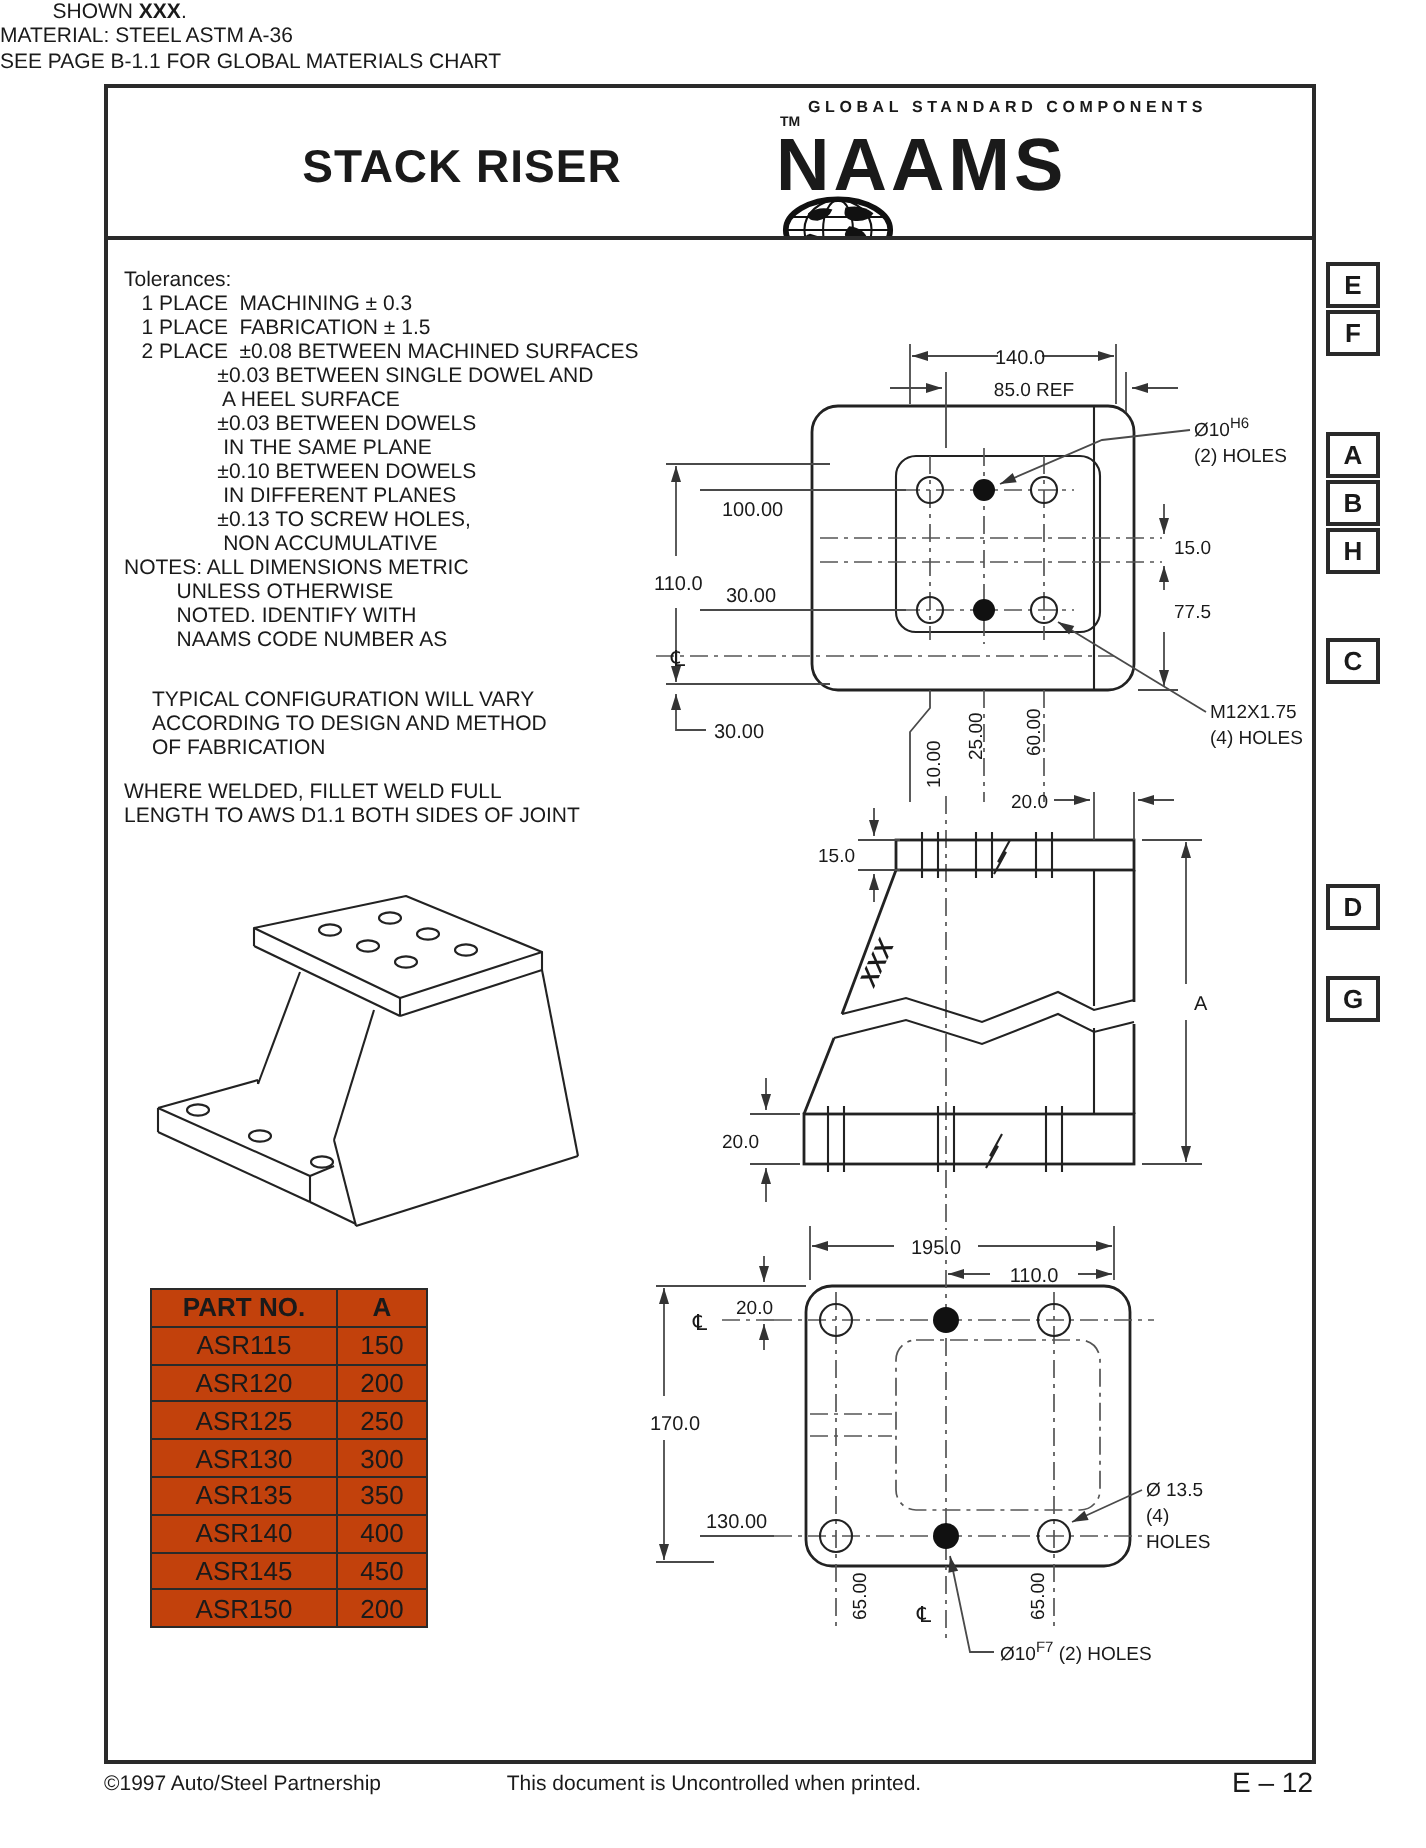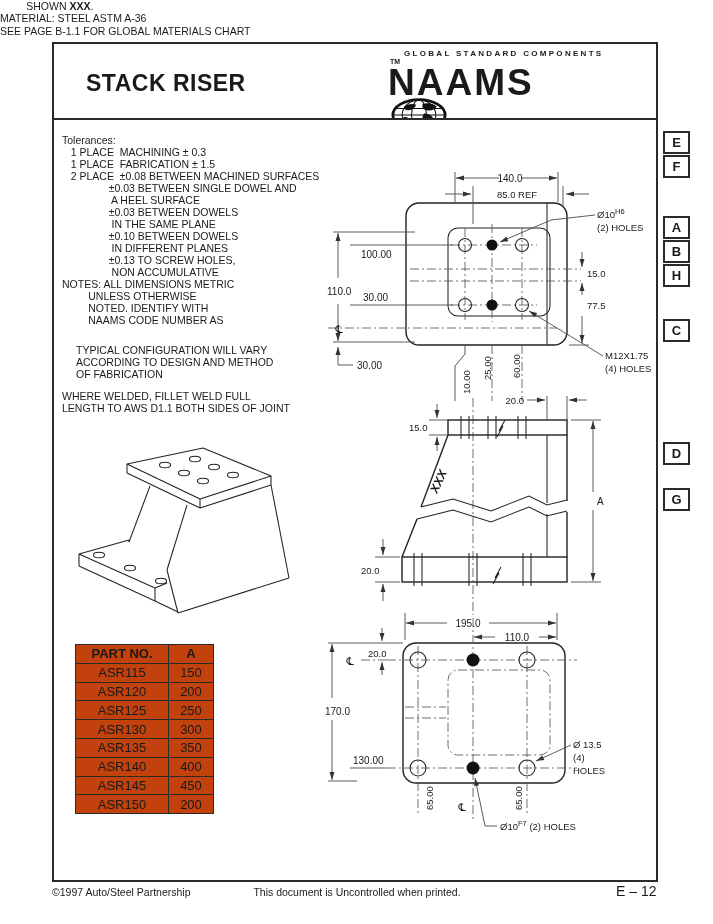--- a/index.html
+++ b/index.html
@@ -1,21 +1,21 @@
 <!DOCTYPE html>
 <html><head>
 <meta charset="utf-8">
 <style>
   html,body{margin:0;padding:0;background:#ffffff;}
   #page{position:relative;width:713px;height:924px;background:#fff;
         font-family:"Liberation Sans",sans-serif;color:#1a1a1a;overflow:hidden;}
   .box{position:absolute;border:2px solid #2a2a2a;background:#fff;box-sizing:border-box;}
   #header-box{left:52px;top:42px;width:606px;height:78px;}
   #main-box{left:52px;top:118px;width:606px;height:764px;}
-  #doc-title{position:absolute;left:86px;top:70px;width:290px;
+  #doc-title{position:absolute;left:86px;top:70px;width:290px;text-align:center;
              font-size:23px;font-weight:bold;letter-spacing:.5px;}
   
   #brand{position:absolute;left:388px;top:47px;width:264px;}
   #brand .tagline{font-size:8px;font-weight:bold;letter-spacing:2.3px;margin:2px 0 0 16px;}
   #brand .row{display:flex;align-items:flex-start;margin-top:0px;flex-direction:column;}
   #brand .tm{font-size:7px;font-weight:bold;margin:0 1px 3px 2px;}
   #brand .name{font-size:37px;font-weight:bold;letter-spacing:2px;line-height:30px;}
   #brand .globe{margin:0 0 0 3px;}
   #brand .rule{height:3px;background:#111;margin-top:2px;}
   #brand .sub{display:flex;justify-content:space-between;align-items:baseline;padding:4px 2px 0 2px;}

